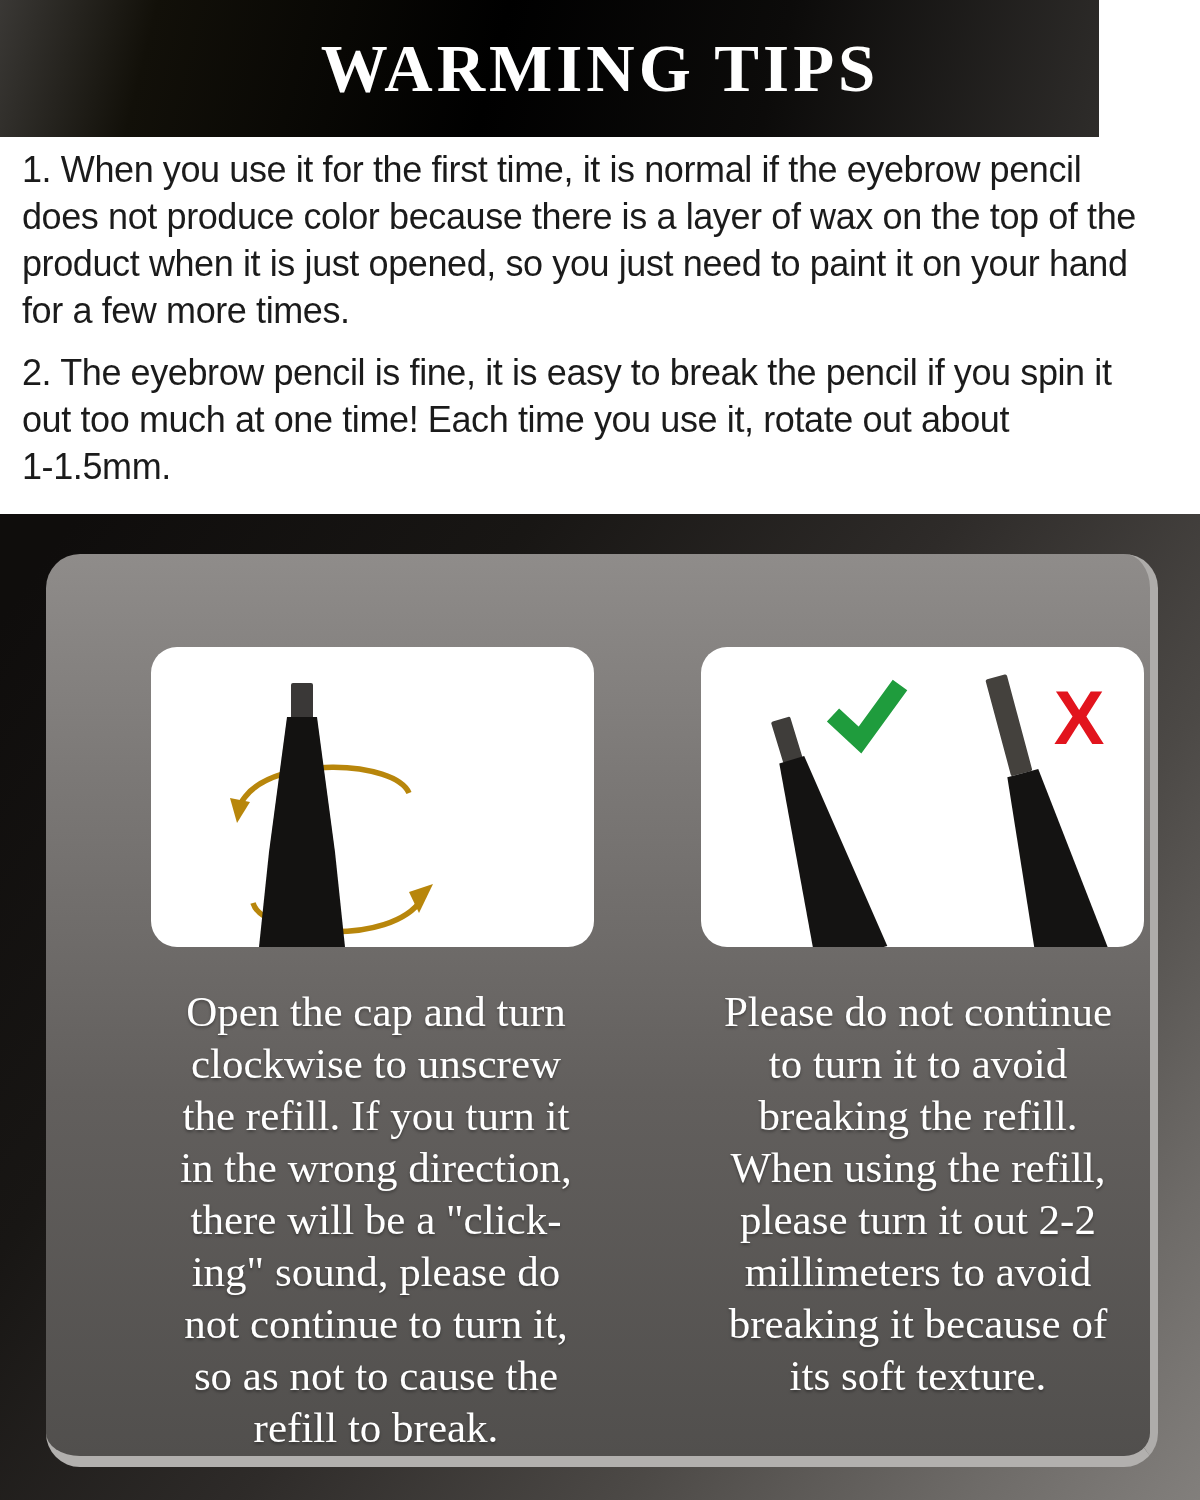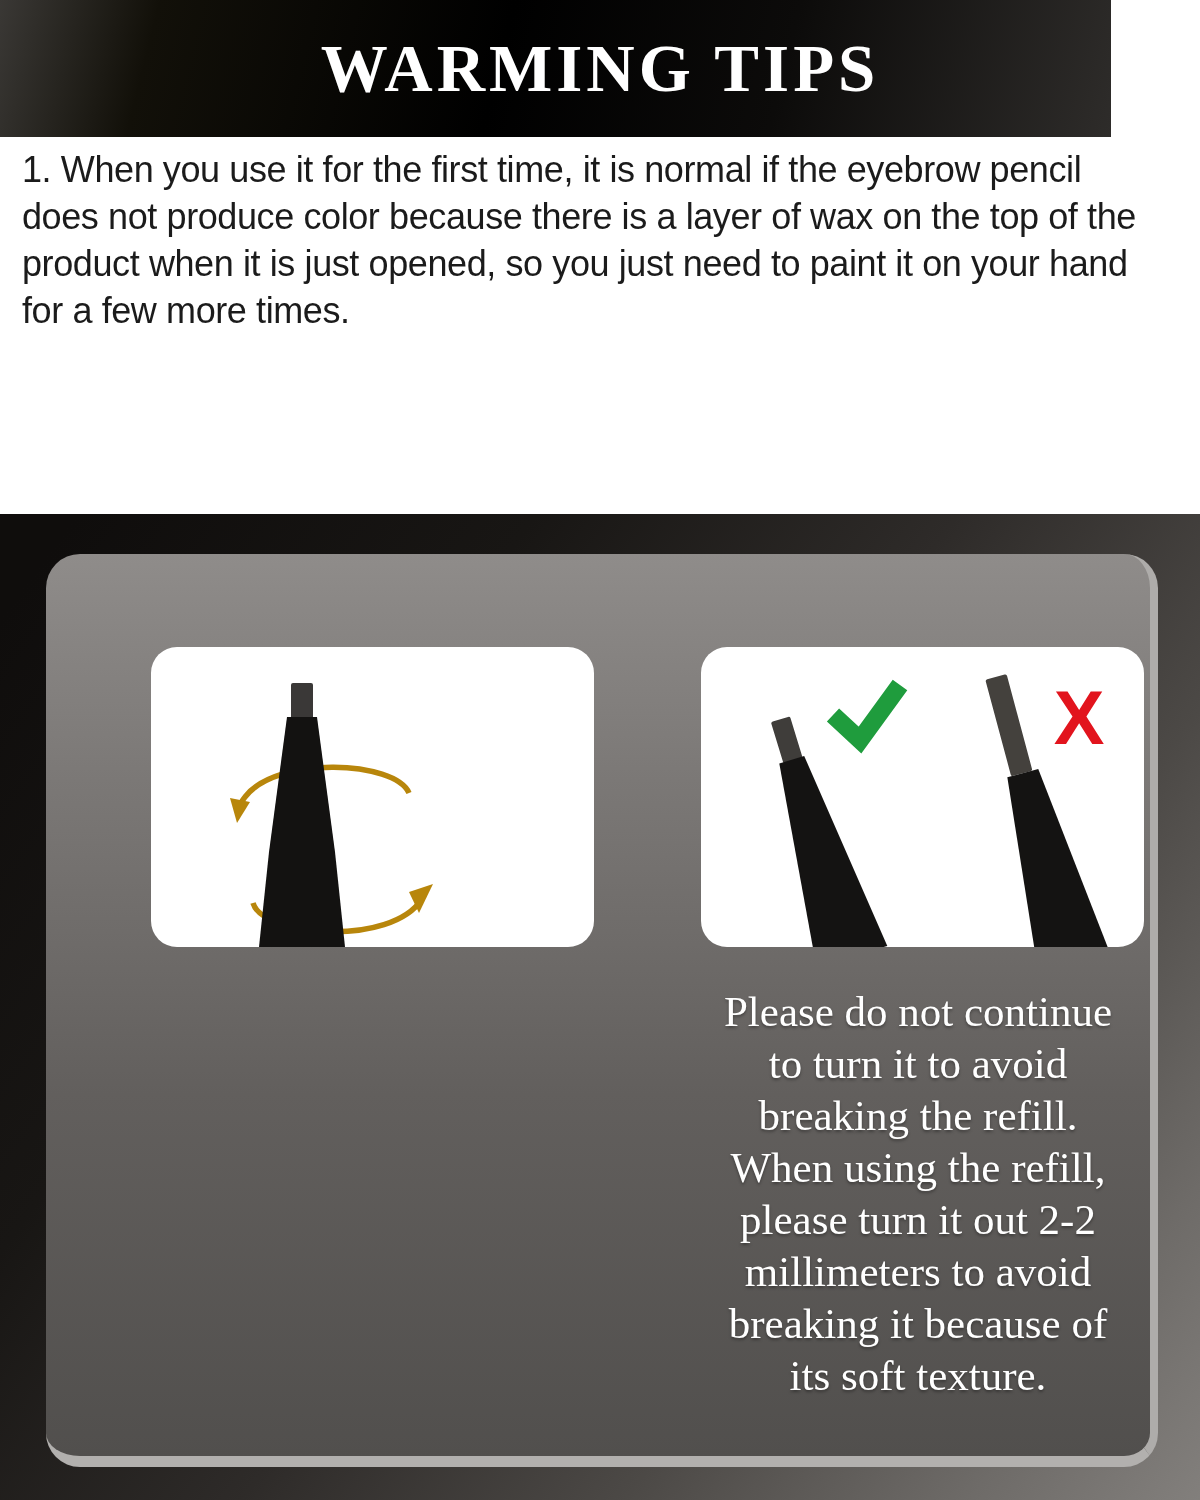--- a/index.html
+++ b/index.html
@@ -5,21 +5,20 @@
   html,body{margin:0;padding:0;}
   body{
     width:1200px;height:1500px;position:relative;overflow:hidden;
     background:#ffffff;
     font-family:"Liberation Sans",sans-serif;
   }
   
   .banner{
     position:absolute;left:0;top:0;width:1099px;height:137px;
     background:linear-gradient(104deg,#3a3835 0%,#121009 14%,#000000 45%,#0c0b0a 70%,#2e2c2a 100%);
-    padding-left:12px;
   }
   .banner-title{
     position:absolute;left:0;top:0;width:1200px;height:137px;
     display:flex;align-items:center;justify-content:center;
     color:#ffffff;
     font-family:"Liberation Serif",serif;
     font-weight:bold;font-size:67px;letter-spacing:4px;
     white-space:nowrap;
   }
   
@@ -68,20 +67,23 @@
 
 <div class="banner">
   <div class="banner-title">WARMING TIPS</div>
 </div>
 
 <div class="intro">
   <div class="intro-tip tip-1">1. When you use it for the first time, it is normal if the eyebrow pencil
 does not produce color because there is a layer of wax on the top of the
 product when it is just opened, so you just need to paint it on your hand
 for a few more times.</div>
+  <div class="intro-tip tip-2">2. The eyebrow pencil is fine, it is easy to break the pencil if you spin it
+out too much at one time! Each time you use it, rotate out about
+1-1.5mm.</div>
 </div>
 
 <div class="dark-section">
   <div class="board">
 
     <div class="demo-card demo-left">
       <svg viewBox="0 0 443 300">
 
         <g>
           <path d="M258,146 C244,114 126,108 94,150 C90,155 88,159 89,163" fill="none" stroke-width="5.5" stroke="#b8860b"></path>
@@ -109,20 +111,29 @@
           <rect x="359" y="20" width="22" height="100" rx="2" fill="#44413d"></rect>
           <polygon points="355,120 387,120 408,310 335,310" fill="#141312"></polygon>
         </g>
 
         <path d="M132,68 L159,93 L199,38" fill="none" stroke-width="18" stroke="#1f9c3d"></path>
 
         <text x="378" y="97" text-anchor="middle" font-size="76" font-weight="bold" font-family="Liberation Sans, sans-serif" fill="#e2141d">X</text>
       </svg>
     </div>
 
+    <div class="caption caption-left">Open the cap and turn
+clockwise to unscrew
+the refill. If you turn it
+in the wrong direction,
+there will be a "click-
+ing" sound, please do
+not continue to turn it,
+so as not to cause the
+refill to break.</div>
     <div class="caption caption-right">Please do not continue
 to turn it to avoid
 breaking the refill.
 When using the refill,
 please turn it out 2-2
 millimeters to avoid
 breaking it because of
 its soft texture.</div>
 
   </div>

